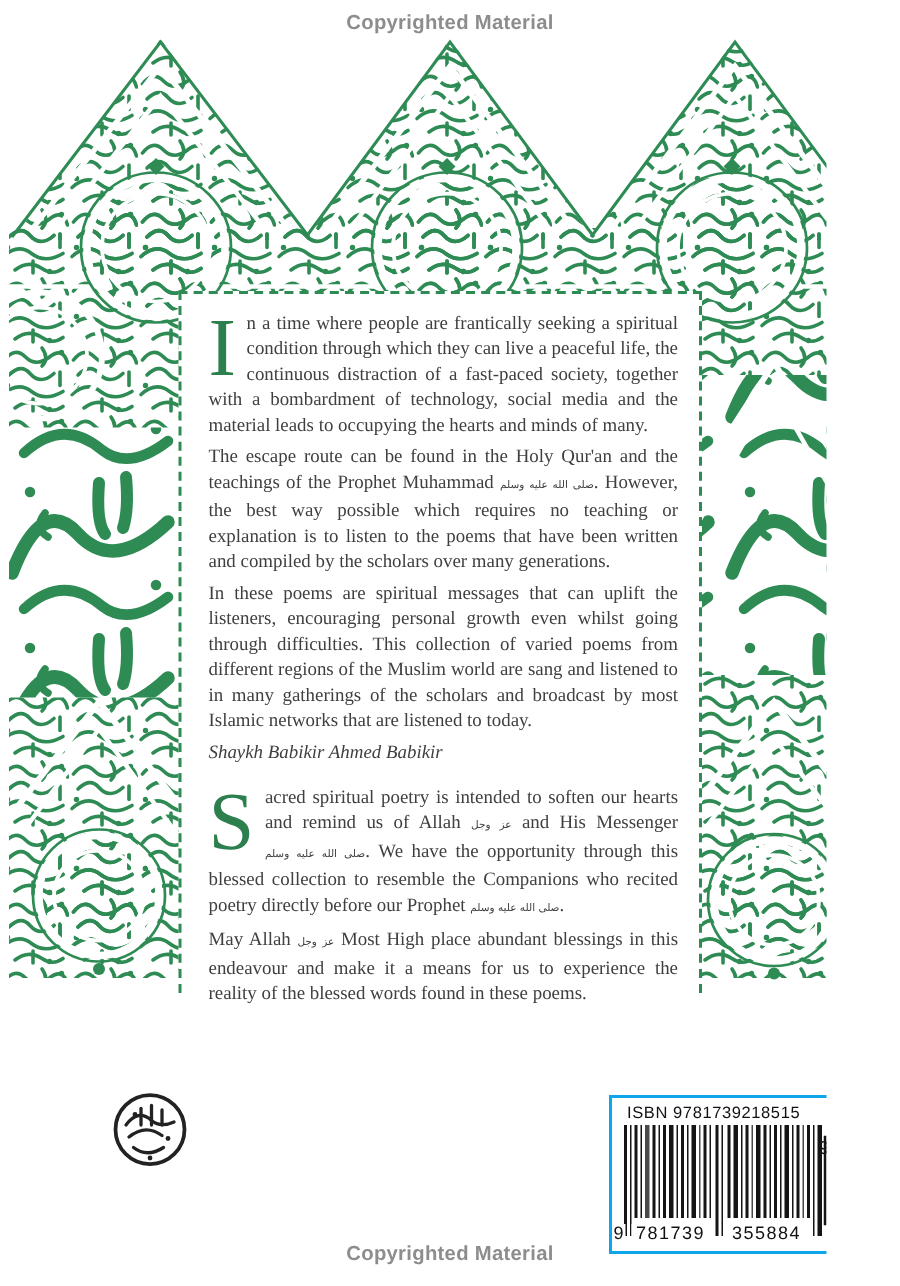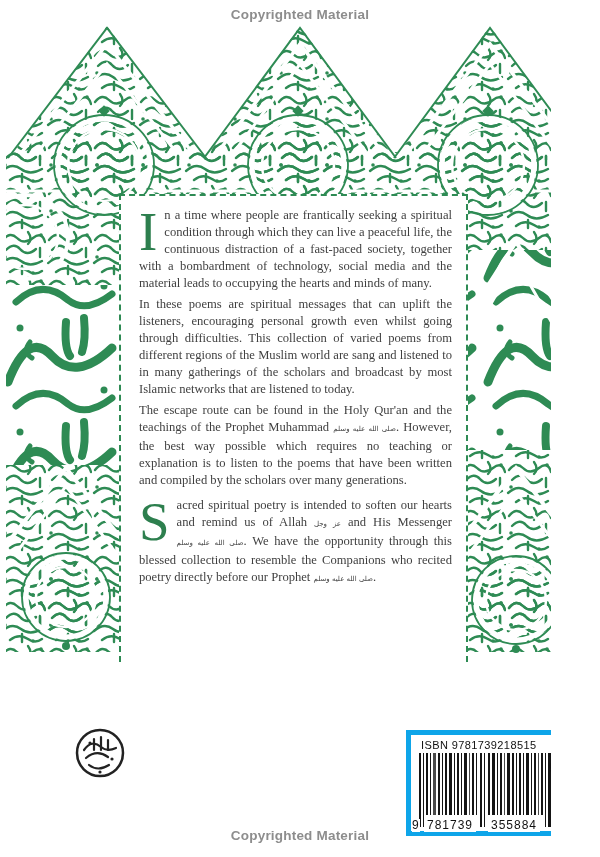--- a/index.html
+++ b/index.html
@@ -31,21 +31,21 @@
        letter-spacing:0;white-space:nowrap;}
 
   
   #seal{position:absolute;left:74px;top:726px;z-index:3;}
   #publisher-name{position:absolute;left:14px;top:786px;width:178px;text-align:center;
          font-family:"Liberation Serif",serif;font-size:11.5px;letter-spacing:.6px;
          color:#1d1d1d;z-index:3;}
 
   
   #barcode{position:absolute;left:406px;top:730px;width:172px;height:106px;
-           box-sizing:border-box;background:#fff;border:5px solid #0ea5e9;z-index:3;
+           box-sizing:border-box;background:#fff;border:2px solid #0ea5e9;z-index:3;
            font-family:"Liberation Sans","DejaVu Sans",sans-serif;color:#111;}
   #isbn-label{position:absolute;left:10px;top:4px;font-size:11px;letter-spacing:.4px;}
   #bars-main{position:absolute;left:8px;top:18px;}
   .bdigit{position:absolute;top:84px;font-size:12px;background:#fff;line-height:13px;
           letter-spacing:1px;}
   #bd-left{left:1px;}
   #bd-g1{left:13px;padding:0 3px;}
   #bd-g2{left:77px;padding:0 3px;}
   #supp-num{position:absolute;left:138px;top:26px;width:32px;text-align:center;
             font-size:12.5px;letter-spacing:1px;}
@@ -160,23 +160,25 @@
         <circle cx="516" cy="600" r="44" fill="none" stroke="#2e8b54" stroke-width="1.8"></circle>
         <circle cx="516" cy="600" r="40" fill="url(#pd)" stroke="#fff" stroke-width="5"></circle>
         <circle cx="516" cy="600" r="30" fill="none" stroke="#fff" stroke-width="2.5"></circle>
         <circle cx="516" cy="649" r="4" fill="#2e8b54"></circle>
       </g>
     </g>
   </svg>
 
   <div id="panel">
     <p><span class="dropcap">I</span><span>n a time where people are frantically seeking a spiritual condition through which they can live a peaceful life, the continuous distraction of a fast-paced society, together with a bombardment of technology, social media and the material leads to occupying the hearts and minds of many.</span></p>
+    <p>The escape route can be found in the Holy Qur'an and the teachings of the Prophet Muhammad <span class="hon">صلى الله عليه وسلم</span>. However, the best way possible which requires no teaching or explanation is to listen to the poems that have been written and compiled by the scholars over many generations.</p>
     <p>In these poems are spiritual messages that can uplift the listeners, encouraging personal growth even whilst going through difficulties. This collection of varied poems from different regions of the Muslim world are sang and listened to in many gatherings of the scholars and broadcast by most Islamic networks that are listened to today.</p>
-    <p>The escape route can be found in the Holy Qur'an and the teachings of the Prophet Muhammad <span class="hon">صلى الله عليه وسلم</span>. However, the best way possible which requires no teaching or explanation is to listen to the poems that have been written and compiled by the scholars over many generations.</p>
+    <p class="sig">Shaykh Babikir Ahmed Babikir</p>
     <p class="sect2"><span class="dropcap">S</span><span>acred spiritual poetry is intended to soften our hearts and remind us of Allah <span class="hon">عز وجل</span> and His Messenger <span class="hon">صلى الله عليه وسلم</span>. We have the opportunity through this blessed collection to resemble the Companions who recited poetry directly before our Prophet <span class="hon">صلى الله عليه وسلم</span>.</span></p>
+    <p>May Allah <span class="hon">عز وجل</span> Most High place abundant blessings in this endeavour and make it a means for us to experience the reality of the blessed words found in these poems.</p>
   </div>
 
   <svg id="seal" width="52" height="56" viewBox="0 0 52 56">
     <circle cx="26" cy="27" r="23" fill="none" stroke="#222" stroke-width="2.5"></circle>
     <g stroke="#222" fill="none" stroke-width="2.2" stroke-linecap="round">
       <path d="M10 24 q8 -11 17 -3 q6 5 15 1"></path>
       <path d="M12 32 q11 -9 22 -1"></path>
       <path d="M15 39 q9 7 20 0"></path>
       <path d="M20 13 v11"></path>
         <path d="M27 11 v13"></path>

